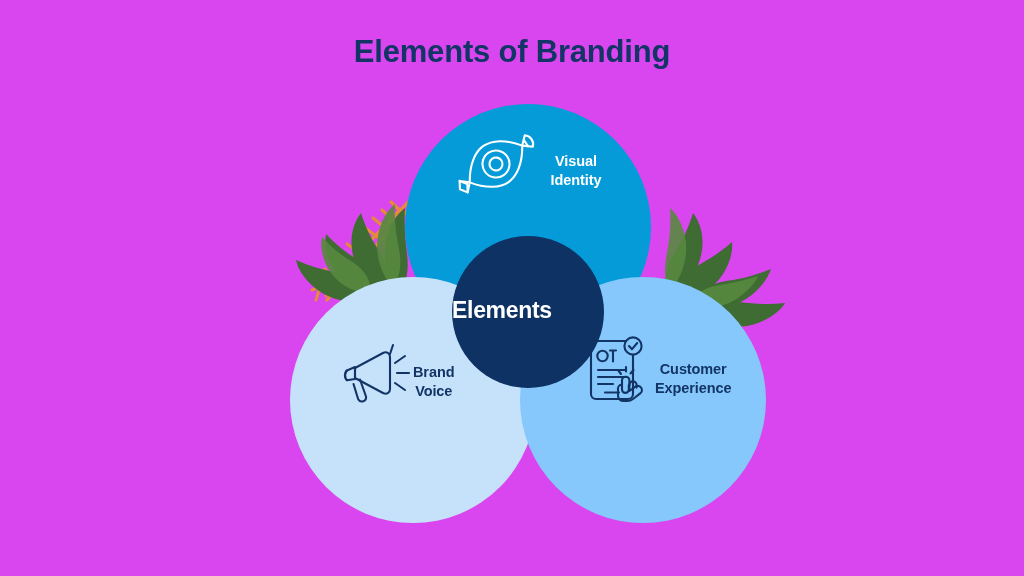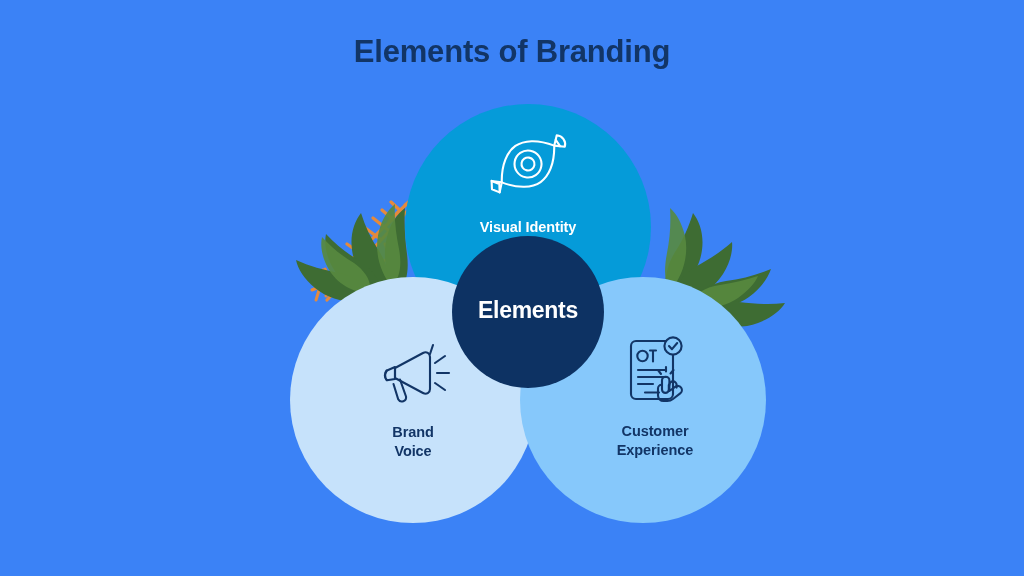--- a/index.html
+++ b/index.html
@@ -9,21 +9,21 @@
   body {
     width: 1024px;
     height: 576px;
     overflow: hidden;
     font-family: "Liberation Sans", sans-serif;
   }
   #canvas {
     position: relative;
     width: 1024px;
     height: 576px;
-    background: #3b82f6;
+    background: #d946ef;
   }
 
   
   #page-title {
     position: absolute;
     top: 34px;
     left: 0;
     width: 1024px;
     text-align: center;
     font-size: 31px;
@@ -79,21 +79,21 @@
     height: 152px;
     background: #0d3263;
     z-index: 6;
   }
 
   
   .node {
     position: absolute;
     z-index: 5;
     display: flex;
-    flex-direction: column;
+    flex-direction: row;
     align-items: center;
     text-align: center;
   }
   .node-icon {
     display: block;
     line-height: 0;
   }
   .node-label {
     font-weight: bold;
     font-size: 14.5px;

